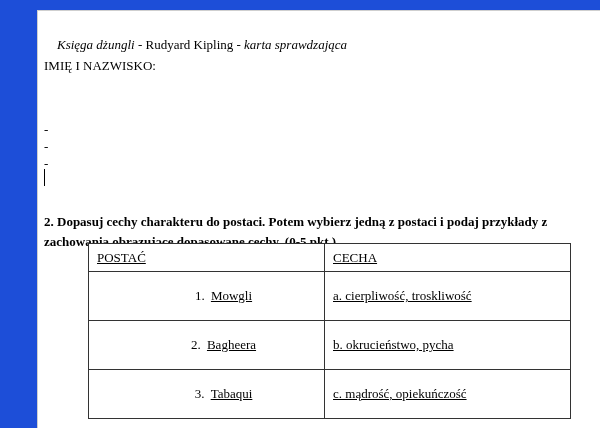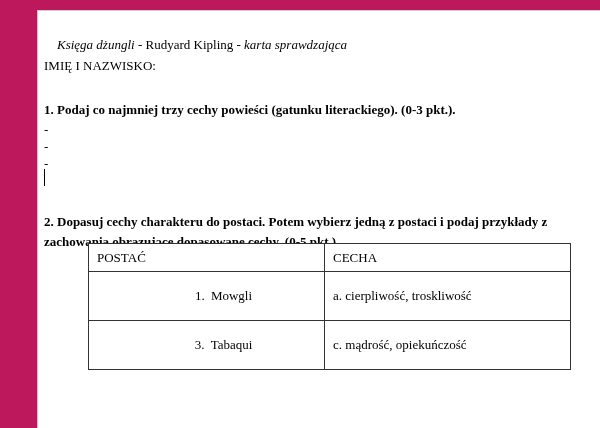--- a/index.html
+++ b/index.html
@@ -1,20 +1,20 @@
 <!DOCTYPE html>
 <html><head>
 <meta charset="utf-8">
 <style>
   html, body { margin: 0; padding: 0; background: #ffffff; }
   .screen {
     position: relative;
     width: 600px;
     height: 428px;
-    background: #be185d;
+    background: #1d4ed8;
     overflow: hidden;
     font-family: "Liberation Serif", "DejaVu Serif", serif;
     color: #000000;
     font-size: 13px;
   }
   .page-surface {
     position: absolute;
     left: 37px; top: 10px; right: -1px; bottom: -2px;
     border-left: 1px solid #cfcfcf;
     border-top: 1px solid #cfcfcf;
@@ -38,20 +38,21 @@
     font-weight: bold;
     line-height: 20px;
     margin-top: 16px;
   }
   .match-table {
     left: 88px; top: 243px;
     width: 464px;
     border-collapse: collapse;
     table-layout: fixed;
     font-size: 13px;
+    text-decoration: underline;
   }
   .match-table td {
     border: 1px solid #333333;
     padding: 0 0 0 8px;
     vertical-align: middle;
     background: #ffffff;
   }
   .match-table .c1 { width: 227px; }
   .match-table .c2 { width: 237px; }
   .match-table .hdr-row td { height: 27px; }
@@ -67,21 +68,20 @@
 
 <div class="screen">
   <div class="page-surface"></div>
 
   <div class="abs title-line">
     <span class="it">Księga dżungli</span><span> - </span><span>Rudyard Kipling</span><span> - </span><span class="it">karta sprawdzająca</span>
   </div>
 
   <div class="abs name-line">IMIĘ I NAZWISKO:</div>
 
-  <div class="abs q1-line">1. Podaj co najmniej trzy cechy powieści (gatunku literackiego). (0-3 pkt.).</div>
 
   <div class="abs dash-block">
     <div>-</div>
     <div>-</div>
     <div>-</div>
   </div>
 
   <div class="abs caret"></div>
 
   <div class="abs q2-block">2. Dopasuj cechy charakteru do postaci. Potem wybierz jedną z postaci i podaj przykłady z zachowania obrazujące dopasowane cechy. (0-5 pkt.)</div>
@@ -90,18 +90,22 @@
     <tbody>
       <tr class="hdr-row">
         <td class="c1">POSTAĆ</td>
         <td class="c2">CECHA</td>
       </tr>
       <tr class="data-row">
         <td class="c1"><span class="num">1.</span><span>Mowgli</span></td>
         <td class="c2">a. cierpliwość, troskliwość</td>
       </tr>
       <tr class="data-row">
+        <td class="c1"><span class="num">2.</span><span>Bagheera</span></td>
+        <td class="c2">b. okrucieństwo, pycha</td>
+      </tr>
+      <tr class="data-row">
         <td class="c1"><span class="num">3.</span><span>Tabaqui</span></td>
         <td class="c2">c. mądrość, opiekuńczość</td>
       </tr>
     </tbody>
   </table>
 </div>
 
 </body></html>

